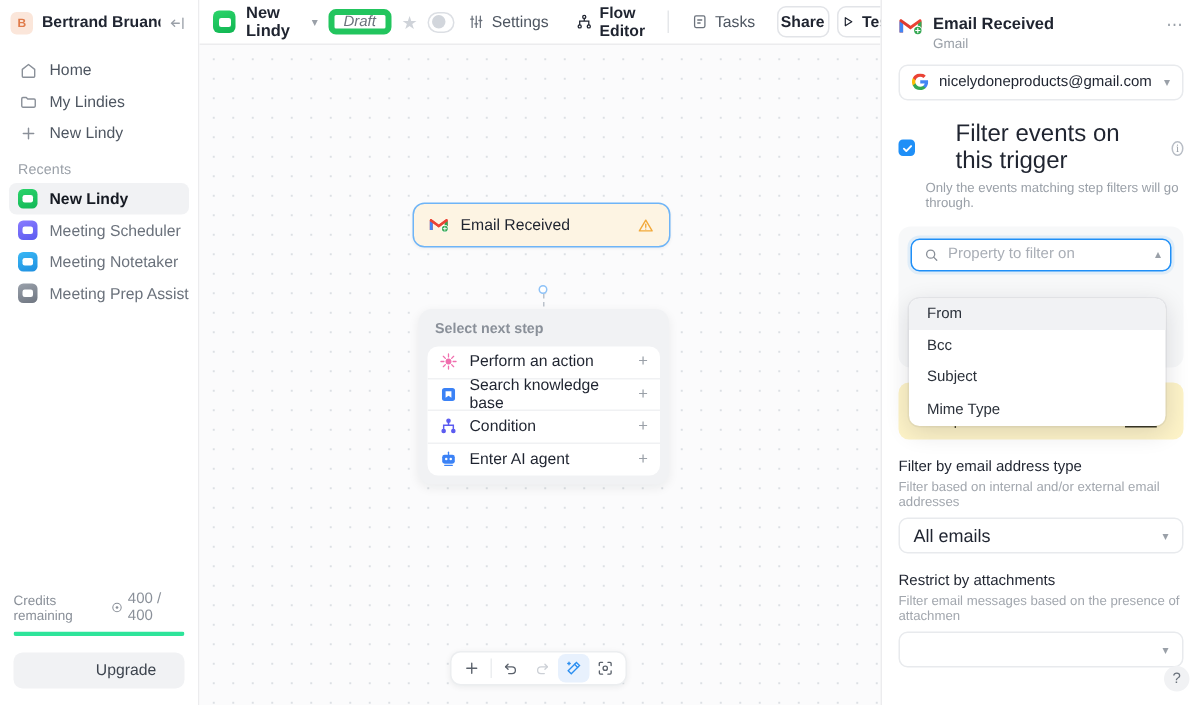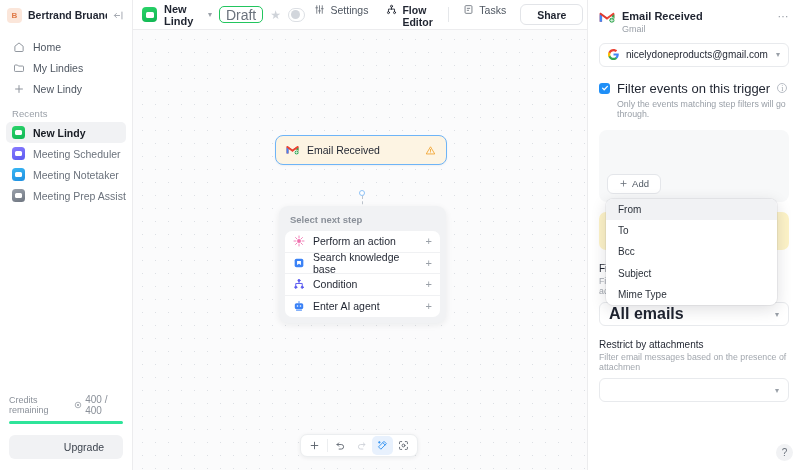--- a/index.html
+++ b/index.html
@@ -87,42 +87,42 @@
   .tb-left { display: flex; align-items: center; gap: 7px; }
   .lindy-sq {
     width: 15px; height: 15px; border-radius: 4px;
     background: linear-gradient(160deg,#2bd46a,#10b552);
     display: flex; align-items: center; justify-content: center; flex:0 0 15px;
   }
   .lindy-sq .chip { width: 8px; height: 6px; border-radius: 1.5px; background: #fff; }
   .lindy-title { font-size: 11px; font-weight: 700; color: #1f2430; }
   .caret { color: #9aa0a8; font-size: 8px; }
   .draft-pill {
-    border: 1px solid #22c55e; border-radius: 5px; height: 17px;
+    border: 4px solid #22c55e; border-radius: 5px; height: 17px;
     padding: 0 6px; display: flex; align-items: center;
-    font-size: 14px; color: #6b727c;
+    font-size: 10px; color: #6b727c; font-style: italic;
   }
   .star { color: #cfd3d9; font-size: 12px; }
   .toggle {
     width: 25px; height: 14px; border-radius: 8px; background: #fff;
     border: 1.3px solid #dcdfe4; position: relative; cursor: pointer;
   }
   .toggle .knob {
     position: absolute; top: 1.4px; left: 1.6px; width: 9.4px; height: 9.4px;
     border-radius: 50%; background: #d2d6dc;
   }
   .tb-right { margin-left: auto; display: flex; align-items: center; gap: 0; }
   .tb-link {
-    display: flex; align-items: flex-start; gap: 5px; padding: 0 9px;
+    display: flex; align-items: center; gap: 5px; padding: 0 9px;
     font-size: 10.5px; color: #4e5661; cursor: pointer; height: 22px;
   }
   .tb-link.strong { color: #1f2430; font-weight: 600; }
   .tb-sep { width: 1px; height: 15px; background: #e5e7ea; margin: 0 6px; }
   .btn-out {
-    height: 21px; padding: 0 16px; border: 1px solid #e2e4e8; border-radius: 6px;
+    height: 21px; padding: 0 2px; border: 1px solid #e2e4e8; border-radius: 6px;
     display: flex; align-items: center; gap: 5px; background: #fff;
     font-size: 10.5px; font-weight: 600; color: #1f2430; cursor: pointer; margin-left: 5px;
   }
   .btn-blue {
     height: 21px; padding: 0 11px; border-radius: 6px; background: #1f8ff7;
     display: flex; align-items: center; font-size: 10.5px; font-weight: 600;
     color: #fff; cursor: pointer; margin-left: 6px;
   }
 
   
@@ -204,21 +204,21 @@
     cursor: pointer;
   }
   .acct-txt { font-size: 10px; color: #1f2430; flex: 1 1 auto; white-space: nowrap; overflow: hidden;}
   .chev { color: #9aa0a8; font-size: 8px; }
 
   .filter-row { margin-top: 14px; display: flex; align-items: center; gap: 7px; }
   .cbx {
     width: 11px; height: 11px; border-radius: 3px; background: #1f8ff7;
     display: flex; align-items: center; justify-content: center; flex: 0 0 11px; cursor:pointer;
   }
-  .filter-lbl { font-size: 13px; color: #1f2430; }
+  .filter-lbl { font-size: 16px; color: #1f2430; margin-left: 20px; }
   .info-ic {
     width: 10px; height: 10px; border-radius: 50%; border: 1px solid #b9bec6;
     color: #9aa0a8; font-size: 7.5px; display: flex; align-items: center; justify-content: center;
     font-family: "Liberation Serif", serif;
   }
   .filter-sub { font-size: 8.8px; color: #9aa0a8; margin-top: 3px; padding-left: 18px; }
 
   .filter-card {
     margin-top: 11px; background: #f7f8f9; border-radius: 8px; padding: 8px;
     min-height: 52px;
@@ -262,21 +262,21 @@
     line-height: 1.33; width: 31px; flex: 0 0 31px;
   }
 
   .grp { margin-top: 13px; }
   .grp-title { font-size: 10px; color: #1f2430; }
   .grp-sub { font-size: 8.8px; color: #a2a7ae; margin-top: 2px; }
   .sel-box {
     margin-top: 6px; height: 24px; border: 1px solid #e8eaed; border-radius: 6px;
     display: flex; align-items: center; padding: 0 9px; background: #fff; cursor: pointer;
   }
-  .sel-val { font-size: 16px; font-weight: 700; color: #1f2430; flex: 1 1 auto; }
+  .sel-val { font-size: 12px; font-weight: 400; color: #1f2430; flex: 1 1 auto; }
 
   .help-fab {
     position: absolute; right: 7px; bottom: 9px; width: 17px; height: 17px;
     border-radius: 50%; background: #f1f2f4; color: #6b727c;
     display: flex; align-items: center; justify-content: center;
     font-size: 10px; cursor: pointer; z-index: 40;
   }
   svg { display: block; }
 </style>
 </head>
@@ -598,20 +598,30 @@
           <svg width="8" height="8" viewBox="0 0 12 12" fill="none" stroke="#fff" stroke-width="1.9" stroke-linecap="round" stroke-linejoin="round">
               <path d="M2.4 6.2 4.8 8.6 9.6 3.6"></path>
             </svg>
         </span>
         <span class="filter-lbl">Filter events on this trigger</span>
         <span class="info-ic">i</span>
       </div>
       <div class="filter-sub">Only the events matching step filters will go through.</div>
 
       <div class="filter-card">
+        <div class="search-box">
+          <span>
+            <svg width="10" height="10" viewBox="0 0 16 16" fill="none" stroke="#8a9099" stroke-width="1.4" stroke-linecap="round">
+                <circle cx="7.1" cy="7.1" r="4.3"></circle>
+                <path d="M10.3 10.3 13.6 13.6"></path>
+              </svg>
+          </span>
+          <input value="" placeholder="Property to filter on" style="">
+          <span class="chev">▴</span>
+        </div>
         <div class="add-chip">
           <span>
             <svg width="9" height="9" viewBox="0 0 16 16" fill="none" stroke="#6b727c" stroke-width="1.45" stroke-linecap="round">
                 <path d="M8 3.4v9.2M3.4 8h9.2"></path>
               </svg>
           </span>
           <span>Add</span>
         </div>
       </div>
 
@@ -641,21 +651,20 @@
         <div class="grp-sub">Filter email messages based on the presence of attachmen</div>
         <div class="sel-box">
           <span class="sel-val"></span>
           <span class="chev">▾</span>
         </div>
       </div>
     </div>
 
     <div class="dropdown">
       <div class="dd-item hl">From</div>
-      <div class="dd-item">To</div>
       <div class="dd-item">Bcc</div>
       <div class="dd-item">Subject</div>
       <div class="dd-item">Mime Type</div>
     </div>
 
     <div class="help-fab">
       <span>?</span>
     </div>
   </aside>
 </div>

